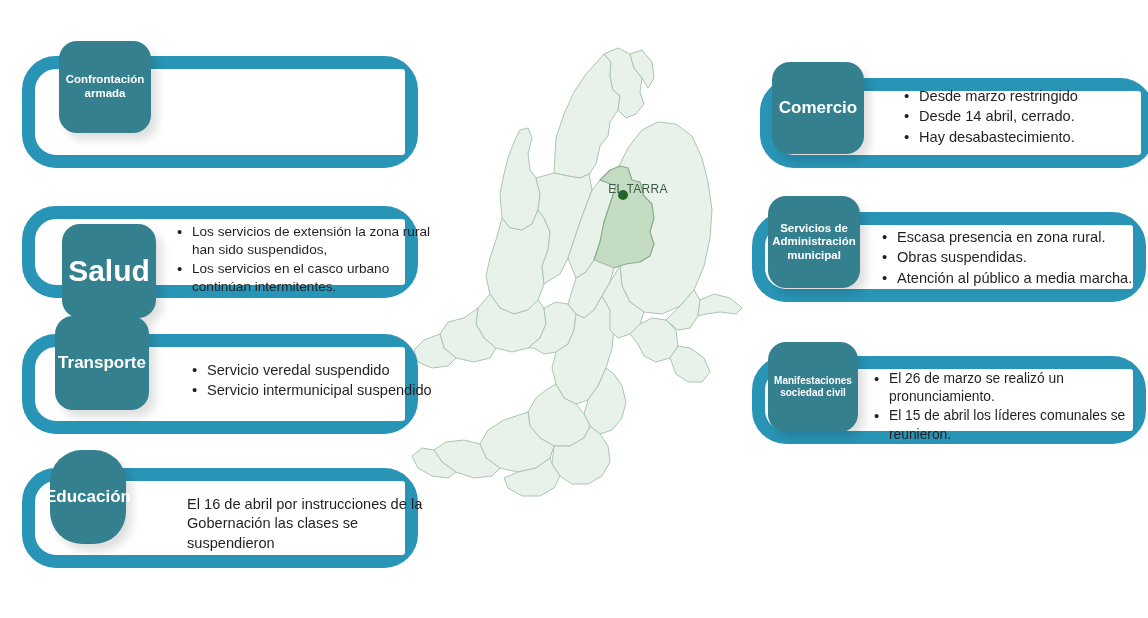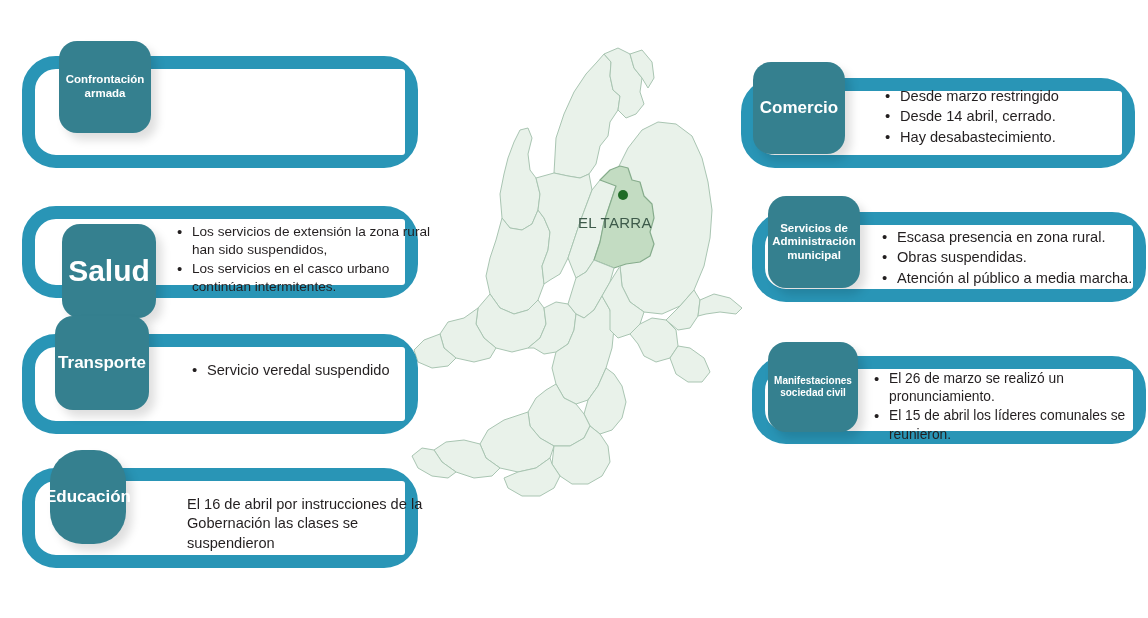--- a/index.html
+++ b/index.html
@@ -30,24 +30,24 @@
     top: 18px;
     width: 370px;
     height: 585px;
     z-index: 1;
   }
   .map-layer svg { display: block; width: 100%; height: 100%; }
 
   .map-label {
     position: absolute;
     left: 578px;
-    top: 214px;
+    top: 182px;
     width: 120px;
-    text-align: left;
-    font-size: 15px;
+    text-align: center;
+    font-size: 12px;
     letter-spacing: 0.3px;
     color: #3d5a4a;
     z-index: 3;
     pointer-events: none;
     font-family: "Liberation Sans", sans-serif;
   }
   .map-dot {
     position: absolute;
     left: 618px;
     top: 190px;
@@ -211,36 +211,37 @@
 
   <div class="card" style="left:22px; top:334px; width:396px; height:100px;">
     <div class="ribbon" style="width:396px; height:100px;"></div>
     <div class="panel" style="left:92px; top:13px; width:291px; height:74px;"></div>
     <div class="badge med" style="left:33px; top:-18px; width:94px; height:94px;">
       <span>Transporte</span>
     </div>
     <div class="body-text" style="left:168px; top:27px; width:250px;">
       <ul>
         <li>Servicio veredal suspendido</li>
+        <li>Servicio intermunicipal suspendido</li>
       </ul>
     </div>
   </div>
 
   <div class="card" style="left:22px; top:468px; width:396px; height:100px;">
     <div class="ribbon" style="width:396px; height:100px;"></div>
     <div class="panel" style="left:92px; top:13px; width:291px; height:74px;"></div>
     <div class="badge med" style="left:28px; top:-18px; width:76px; height:94px;border-radius:32px;">
       <span>Educación</span>
     </div>
     <div class="body-text" style="left:165px; top:27px; width:240px;">
       <p>El 16 de abril por instrucciones de la Gobernación las clases se suspendieron</p>
     </div>
   </div>
 
-  <div class="card" style="left:741px; top:78px; width:317px; height:90px;">
+  <div class="card" style="left:760px; top:78px; width:317px; height:90px;">
     <div class="ribbon" style="width:394px; height:90px;"></div>
     <div class="panel" style="left:90px; top:13px; width:291px; height:64px;"></div>
     <div class="badge med" style="left:12px; top:-16px; width:92px; height:92px;">
       <span>Comercio</span>
     </div>
     <div class="body-text" style="left:142px; top:9px; width:250px;">
       <ul>
         <li>Desde marzo restringido</li>
         <li>Desde 14 abril, cerrado.</li>
         <li>Hay desabastecimiento.</li>

